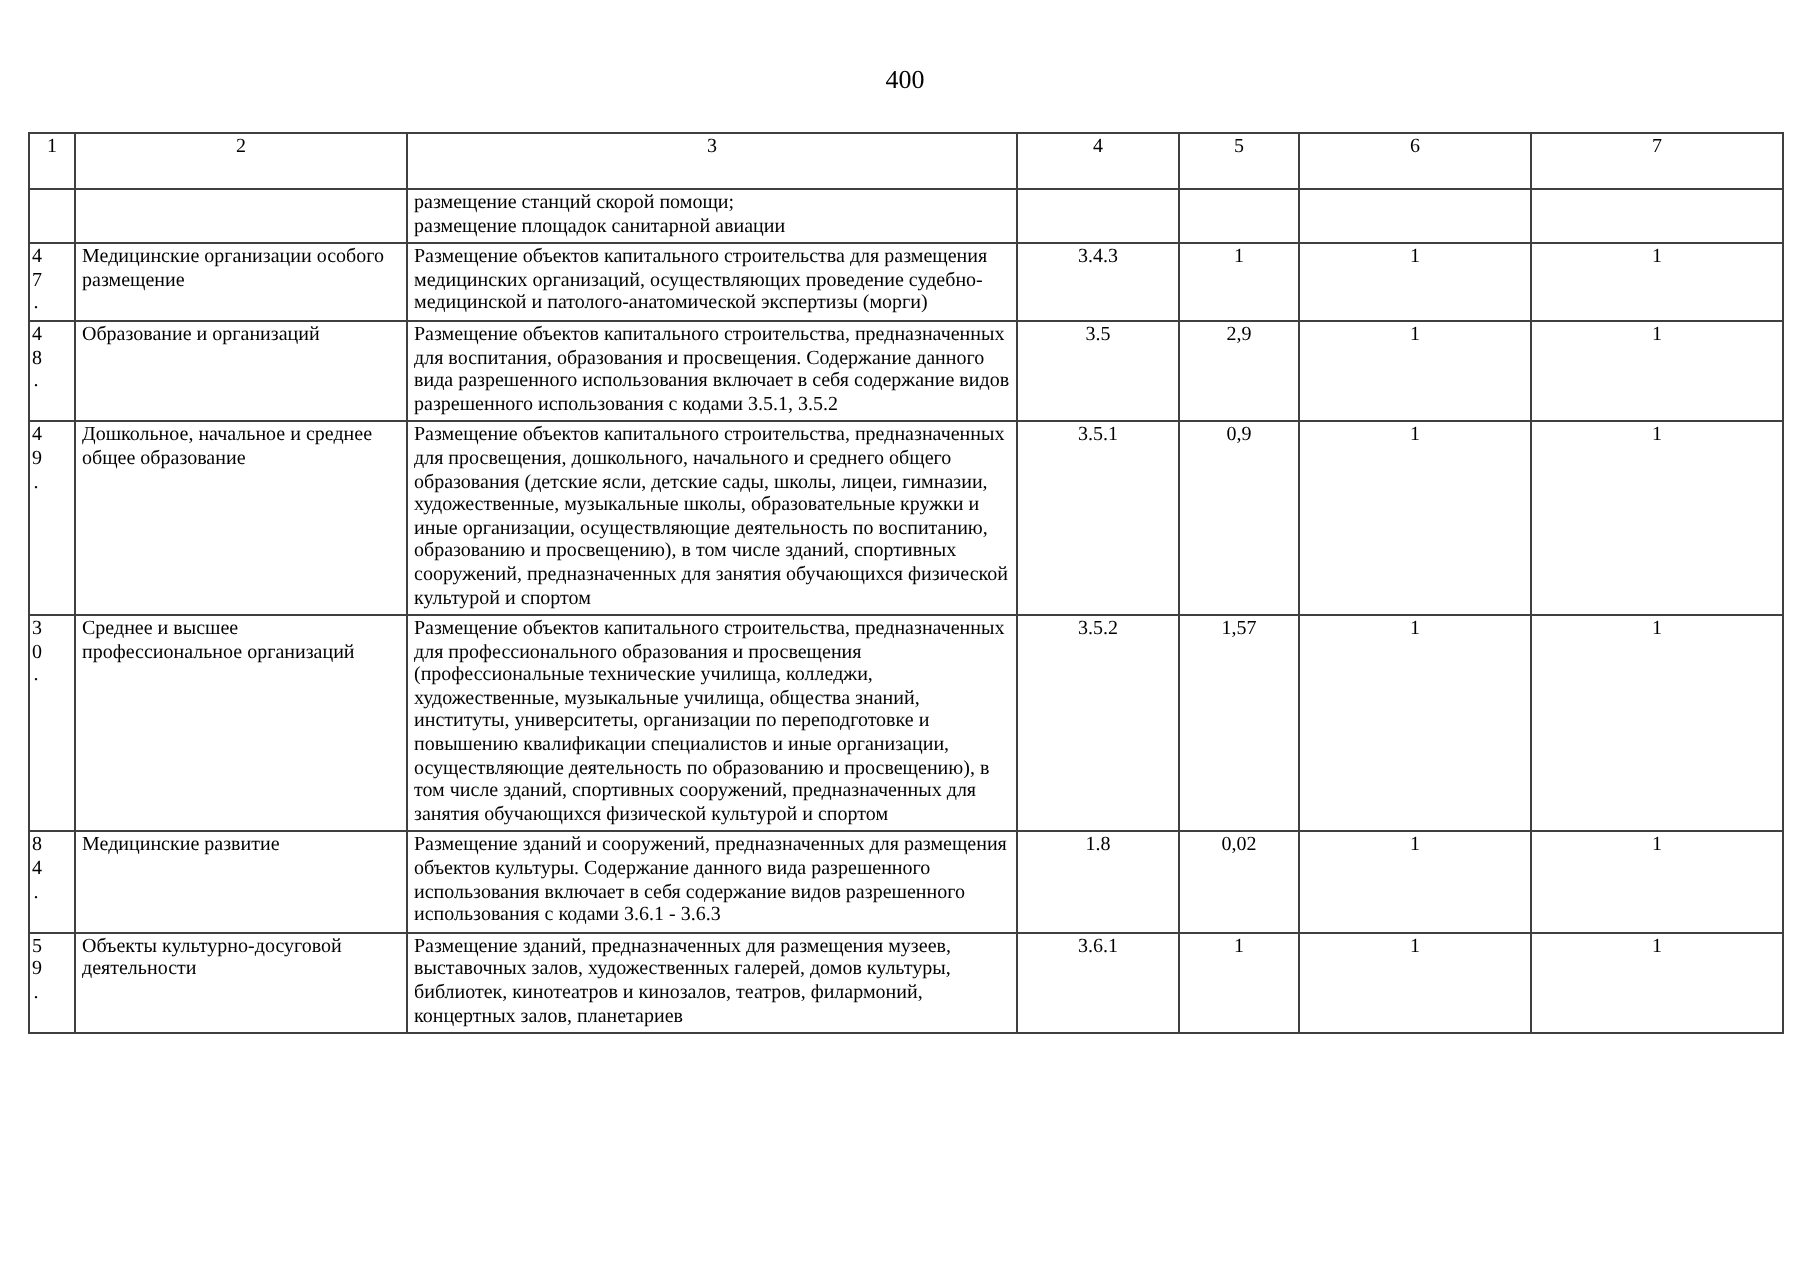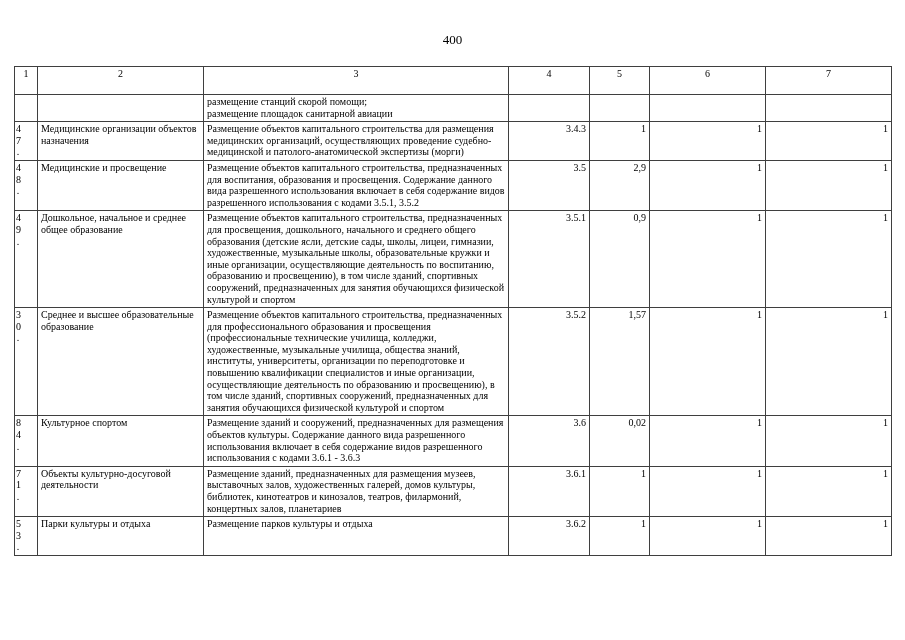--- a/index.html
+++ b/index.html
@@ -48,21 +48,21 @@
     text-align: center;
     padding-left: 1px;
     padding-right: 17px;
     font-family: Liberation Serif, serif;
   }
   td.col-name { }
   td.col-desc {
     white-space: pre-line;
   }
   td.col-code, td.col-val {
-    text-align: right;
+    text-align: center;
   }
   tbody tr:last-child td {
     height: 28px;
   }
 </style>
 </head>
 <body>
 
 <div class="page">
   <div class="page-number">400</div>
@@ -94,76 +94,67 @@
           <td class="col-name"></td>
           <td class="col-desc">размещение станций скорой помощи;
 размещение площадок санитарной авиации</td>
           <td class="col-code"></td>
           <td class="col-val"></td>
           <td class="col-val"></td>
           <td class="col-val"></td>
         </tr>
         <tr>
           <td class="col-num">47.</td>
-          <td class="col-name">Медицинские организации объектов назначения</td>
+          <td class="col-name">Медицинские организации особого размещение</td>
           <td class="col-desc">Размещение объектов капитального строительства для размещения медицинских организаций, осуществляющих проведение судебно-медицинской и патолого-анатомической экспертизы (морги)</td>
           <td class="col-code">3.4.3</td>
           <td class="col-val">1</td>
           <td class="col-val">1</td>
           <td class="col-val">1</td>
         </tr>
         <tr>
           <td class="col-num">48.</td>
-          <td class="col-name">Медицинские и просвещение</td>
+          <td class="col-name">Образование и организаций</td>
           <td class="col-desc">Размещение объектов капитального строительства, предназначенных для воспитания, образования и просвещения. Содержание данного вида разрешенного использования включает в себя содержание видов разрешенного использования с кодами 3.5.1, 3.5.2</td>
           <td class="col-code">3.5</td>
           <td class="col-val">2,9</td>
           <td class="col-val">1</td>
           <td class="col-val">1</td>
         </tr>
         <tr>
           <td class="col-num">49.</td>
           <td class="col-name">Дошкольное, начальное и среднее общее образование</td>
           <td class="col-desc">Размещение объектов капитального строительства, предназначенных для просвещения, дошкольного, начального и среднего общего образования (детские ясли, детские сады, школы, лицеи, гимназии, художественные, музыкальные школы, образовательные кружки и иные организации, осуществляющие деятельность по воспитанию, образованию и просвещению), в том числе зданий, спортивных сооружений, предназначенных для занятия обучающихся физической культурой и спортом</td>
           <td class="col-code">3.5.1</td>
           <td class="col-val">0,9</td>
           <td class="col-val">1</td>
           <td class="col-val">1</td>
         </tr>
         <tr>
           <td class="col-num">30.</td>
-          <td class="col-name">Среднее и высшее образовательные образование</td>
+          <td class="col-name">Среднее и высшее профессиональное организаций</td>
           <td class="col-desc">Размещение объектов капитального строительства, предназначенных для профессионального образования и просвещения (профессиональные технические училища, колледжи, художественные, музыкальные училища, общества знаний, институты, университеты, организации по переподготовке и повышению квалификации специалистов и иные организации, осуществляющие деятельность по образованию и просвещению), в том числе зданий, спортивных сооружений, предназначенных для занятия обучающихся физической культурой и спортом</td>
           <td class="col-code">3.5.2</td>
           <td class="col-val">1,57</td>
           <td class="col-val">1</td>
           <td class="col-val">1</td>
         </tr>
         <tr>
           <td class="col-num">84.</td>
-          <td class="col-name">Культурное спортом</td>
+          <td class="col-name">Медицинские развитие</td>
           <td class="col-desc">Размещение зданий и сооружений, предназначенных для размещения объектов культуры. Содержание данного вида разрешенного использования включает в себя содержание видов разрешенного использования с кодами 3.6.1 - 3.6.3</td>
-          <td class="col-code">3.6</td>
+          <td class="col-code">1.8</td>
           <td class="col-val">0,02</td>
           <td class="col-val">1</td>
           <td class="col-val">1</td>
         </tr>
         <tr>
-          <td class="col-num">71.</td>
+          <td class="col-num">59.</td>
           <td class="col-name">Объекты культурно-досуговой деятельности</td>
           <td class="col-desc">Размещение зданий, предназначенных для размещения музеев, выставочных залов, художественных галерей, домов культуры, библиотек, кинотеатров и кинозалов, театров, филармоний, концертных залов, планетариев</td>
           <td class="col-code">3.6.1</td>
-          <td class="col-val">1</td>
-          <td class="col-val">1</td>
-          <td class="col-val">1</td>
-        </tr>
-        <tr>
-          <td class="col-num">53.</td>
-          <td class="col-name">Парки культуры и отдыха</td>
-          <td class="col-desc">Размещение парков культуры и отдыха</td>
-          <td class="col-code">3.6.2</td>
           <td class="col-val">1</td>
           <td class="col-val">1</td>
           <td class="col-val">1</td>
         </tr>
       </tbody>
   </table>
 </div>
 
 </body></html>

